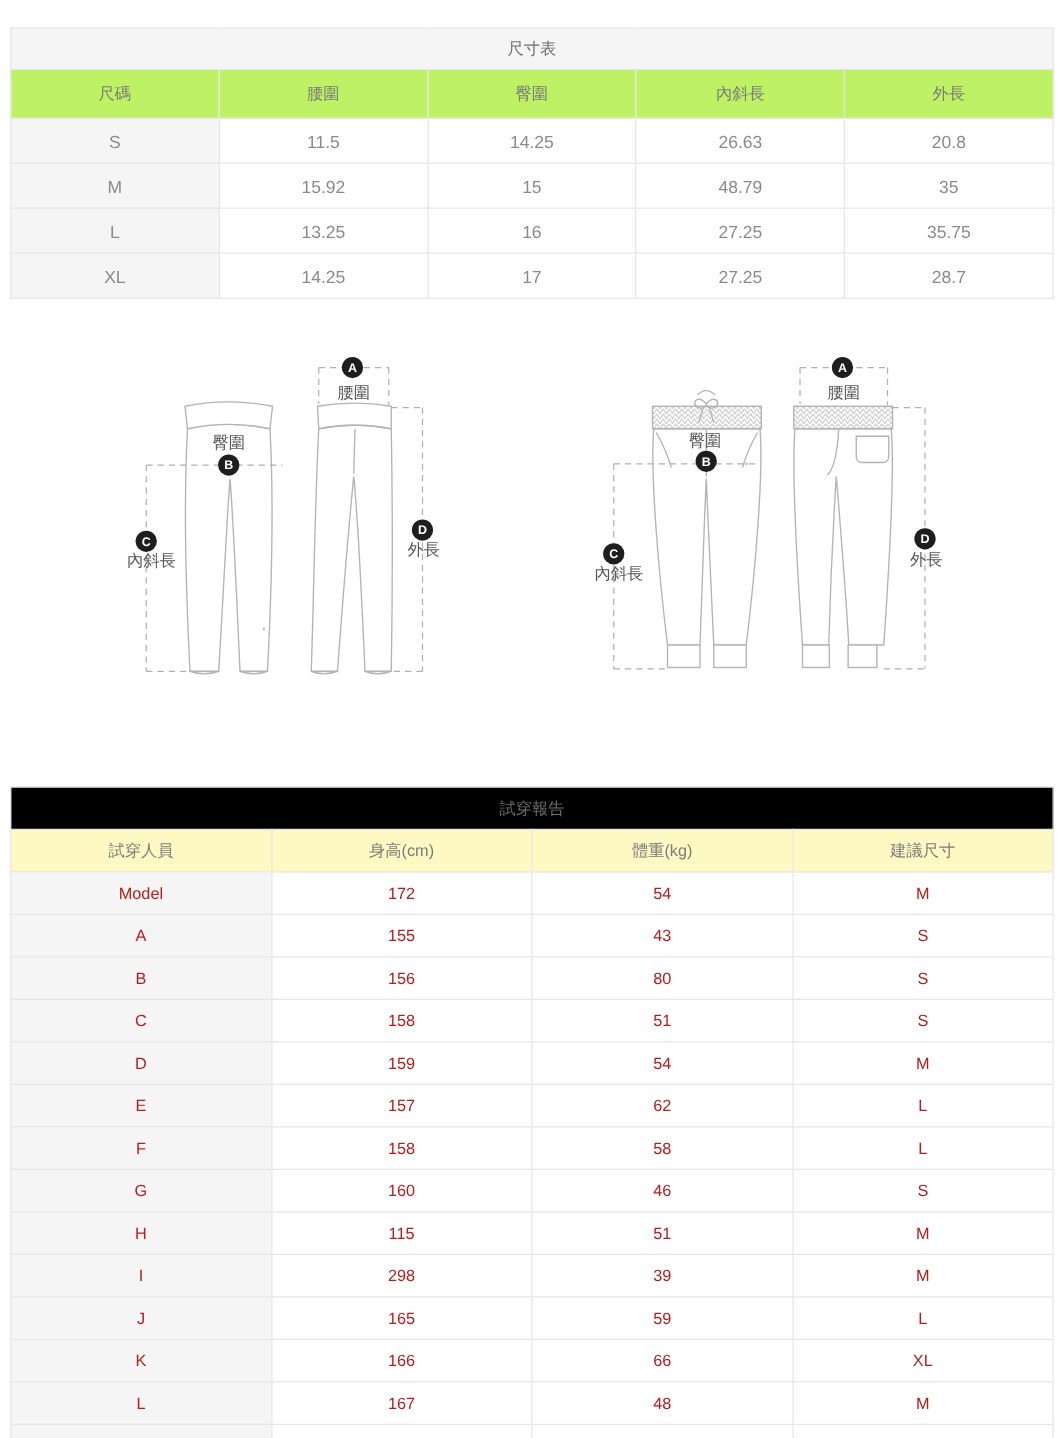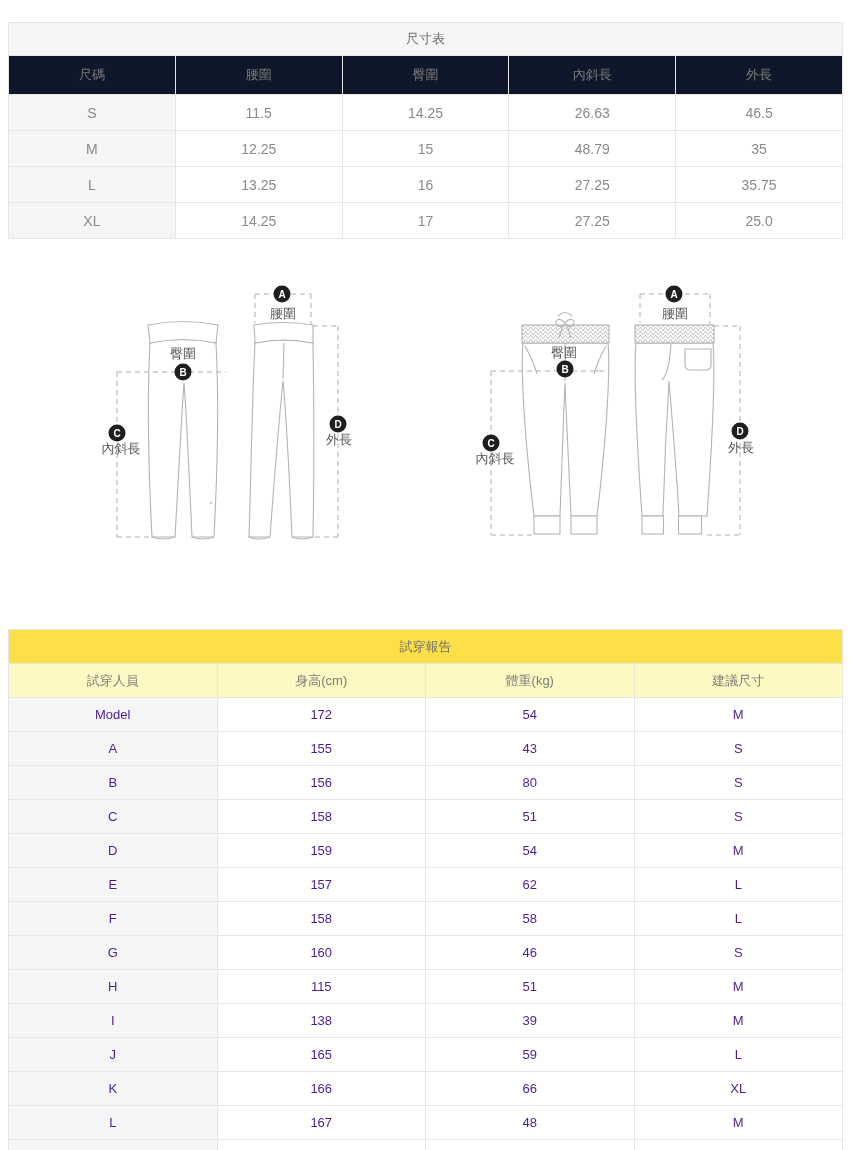--- a/index.html
+++ b/index.html
@@ -3,27 +3,27 @@
 <meta charset="utf-8">
 <style>
   html,body{margin:0;padding:0;background:#ffffff;}
   body{width:850px;font-family:"Liberation Sans","DejaVu Sans",sans-serif;color:#848484;}
 
   table{border-collapse:collapse;width:835px;margin-left:8px;table-layout:fixed;}
   th,td{border:1px solid #e6e6e6;text-align:center;font-weight:normal;vertical-align:middle;}
 
   .size-table{margin-top:22px;font-size:14px;border-radius:10px;}
   .size-table .title-row th{height:30px;background:#f5f5f5;color:#6e6e6e;font-size:13px;}
-  .size-table .cols th{height:36px;background:#0f172a;color:#7b7b7b;font-size:13px;width:20%;}
+  .size-table .cols th{height:36px;background:#bef264;color:#7b7b7b;font-size:13px;width:20%;}
   .size-table td{height:33px;color:#8a8a8a;}
 
   .fit-table{font-size:13px;}
-  .fit-table .title-row th{height:31px;background:#fde047;color:#6e6e6e;}
+  .fit-table .title-row th{height:31px;background:#000000;color:#6e6e6e;}
   .fit-table .cols th{height:31px;background:#fef9c3;color:#7b7b7b;width:25%;}
-  .fit-table td{height:31px;color:#4c1d95;}
+  .fit-table td{height:31px;color:#b91c1c;}
 
   td.rowhead{background:#f5f5f5;}
 
   .diagrams{position:relative;height:390px;}
   .diagrams svg{position:absolute;top:40px;}
   .svg-left{left:98px;}
   .svg-right{left:458px;}
 
   .garment{fill:#ffffff;stroke:#b4b4b4;stroke-width:1.1;}
   .outline{fill:none;stroke:#b4b4b4;stroke-width:1.1;}
@@ -48,42 +48,42 @@
       <th>內斜長</th>
       <th>外長</th>
     </tr>
   </thead>
   <tbody id="size-body">
       <tr>
         <td class="rowhead">S</td>
         <td>11.5</td>
         <td>14.25</td>
         <td>26.63</td>
-        <td>46.5</td>
+        <td>20.8</td>
       </tr>
       <tr>
         <td class="rowhead">M</td>
-        <td>12.25</td>
+        <td>15.92</td>
         <td>15</td>
         <td>48.79</td>
         <td>35</td>
       </tr>
       <tr>
         <td class="rowhead">L</td>
         <td>13.25</td>
         <td>16</td>
         <td>27.25</td>
         <td>35.75</td>
       </tr>
       <tr>
         <td class="rowhead">XL</td>
         <td>14.25</td>
         <td>17</td>
         <td>27.25</td>
-        <td>25.0</td>
+        <td>28.7</td>
       </tr>
     </tbody>
 </table>
 
 <div class="diagrams">
 
   <svg class="svg-left" width="258" height="272" viewBox="0 0 258 272">
     <g>
       <path class="garment" d="M52,64 C49,120 51,200 54,258 L77,258 C81,190 84,128 86,104 C88,128 91,190 94,258 L116,258 C119,200 121,120 118,64 Q85,57 52,64 Z"></path>
       <path class="outline-f" d="M50,46 Q85,39 120,46 L118,64 Q85,57 52,64 Z"></path>
@@ -243,21 +243,21 @@
         <td>S</td>
       </tr>
       <tr>
         <td class="rowhead">H</td>
         <td>115</td>
         <td>51</td>
         <td>M</td>
       </tr>
       <tr>
         <td class="rowhead">I</td>
-        <td>138</td>
+        <td>298</td>
         <td>39</td>
         <td>M</td>
       </tr>
       <tr>
         <td class="rowhead">J</td>
         <td>165</td>
         <td>59</td>
         <td>L</td>
       </tr>
       <tr>

